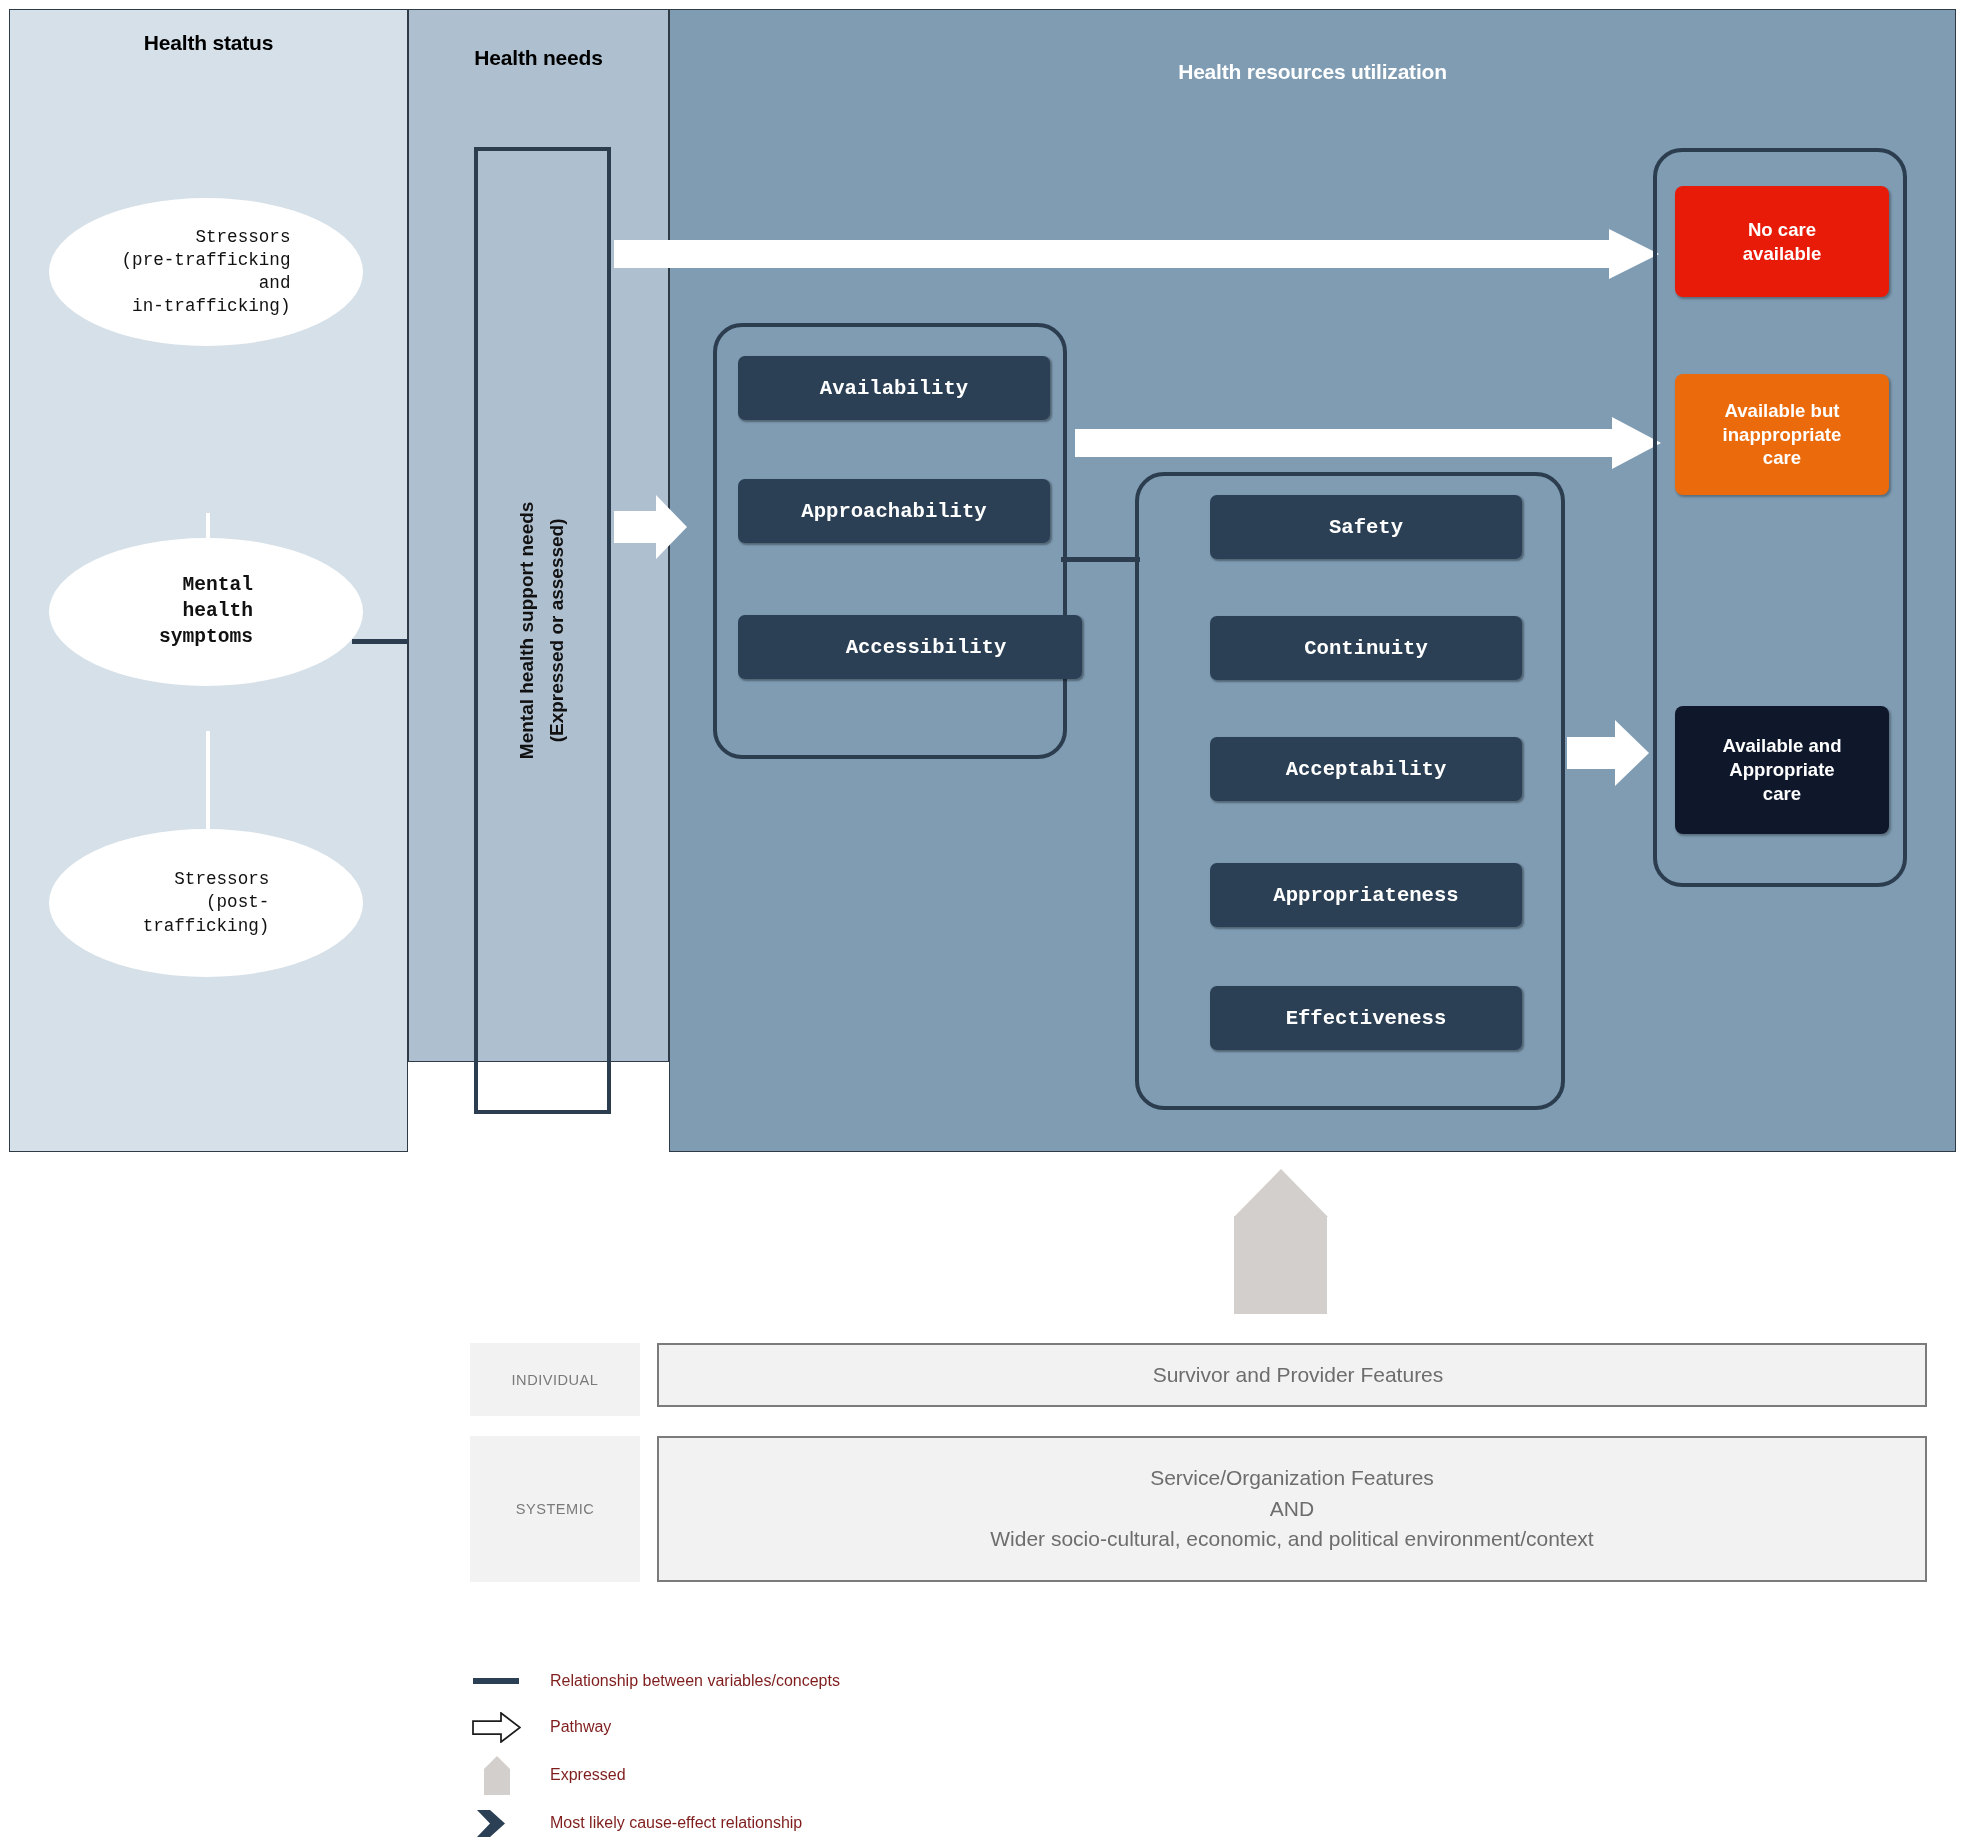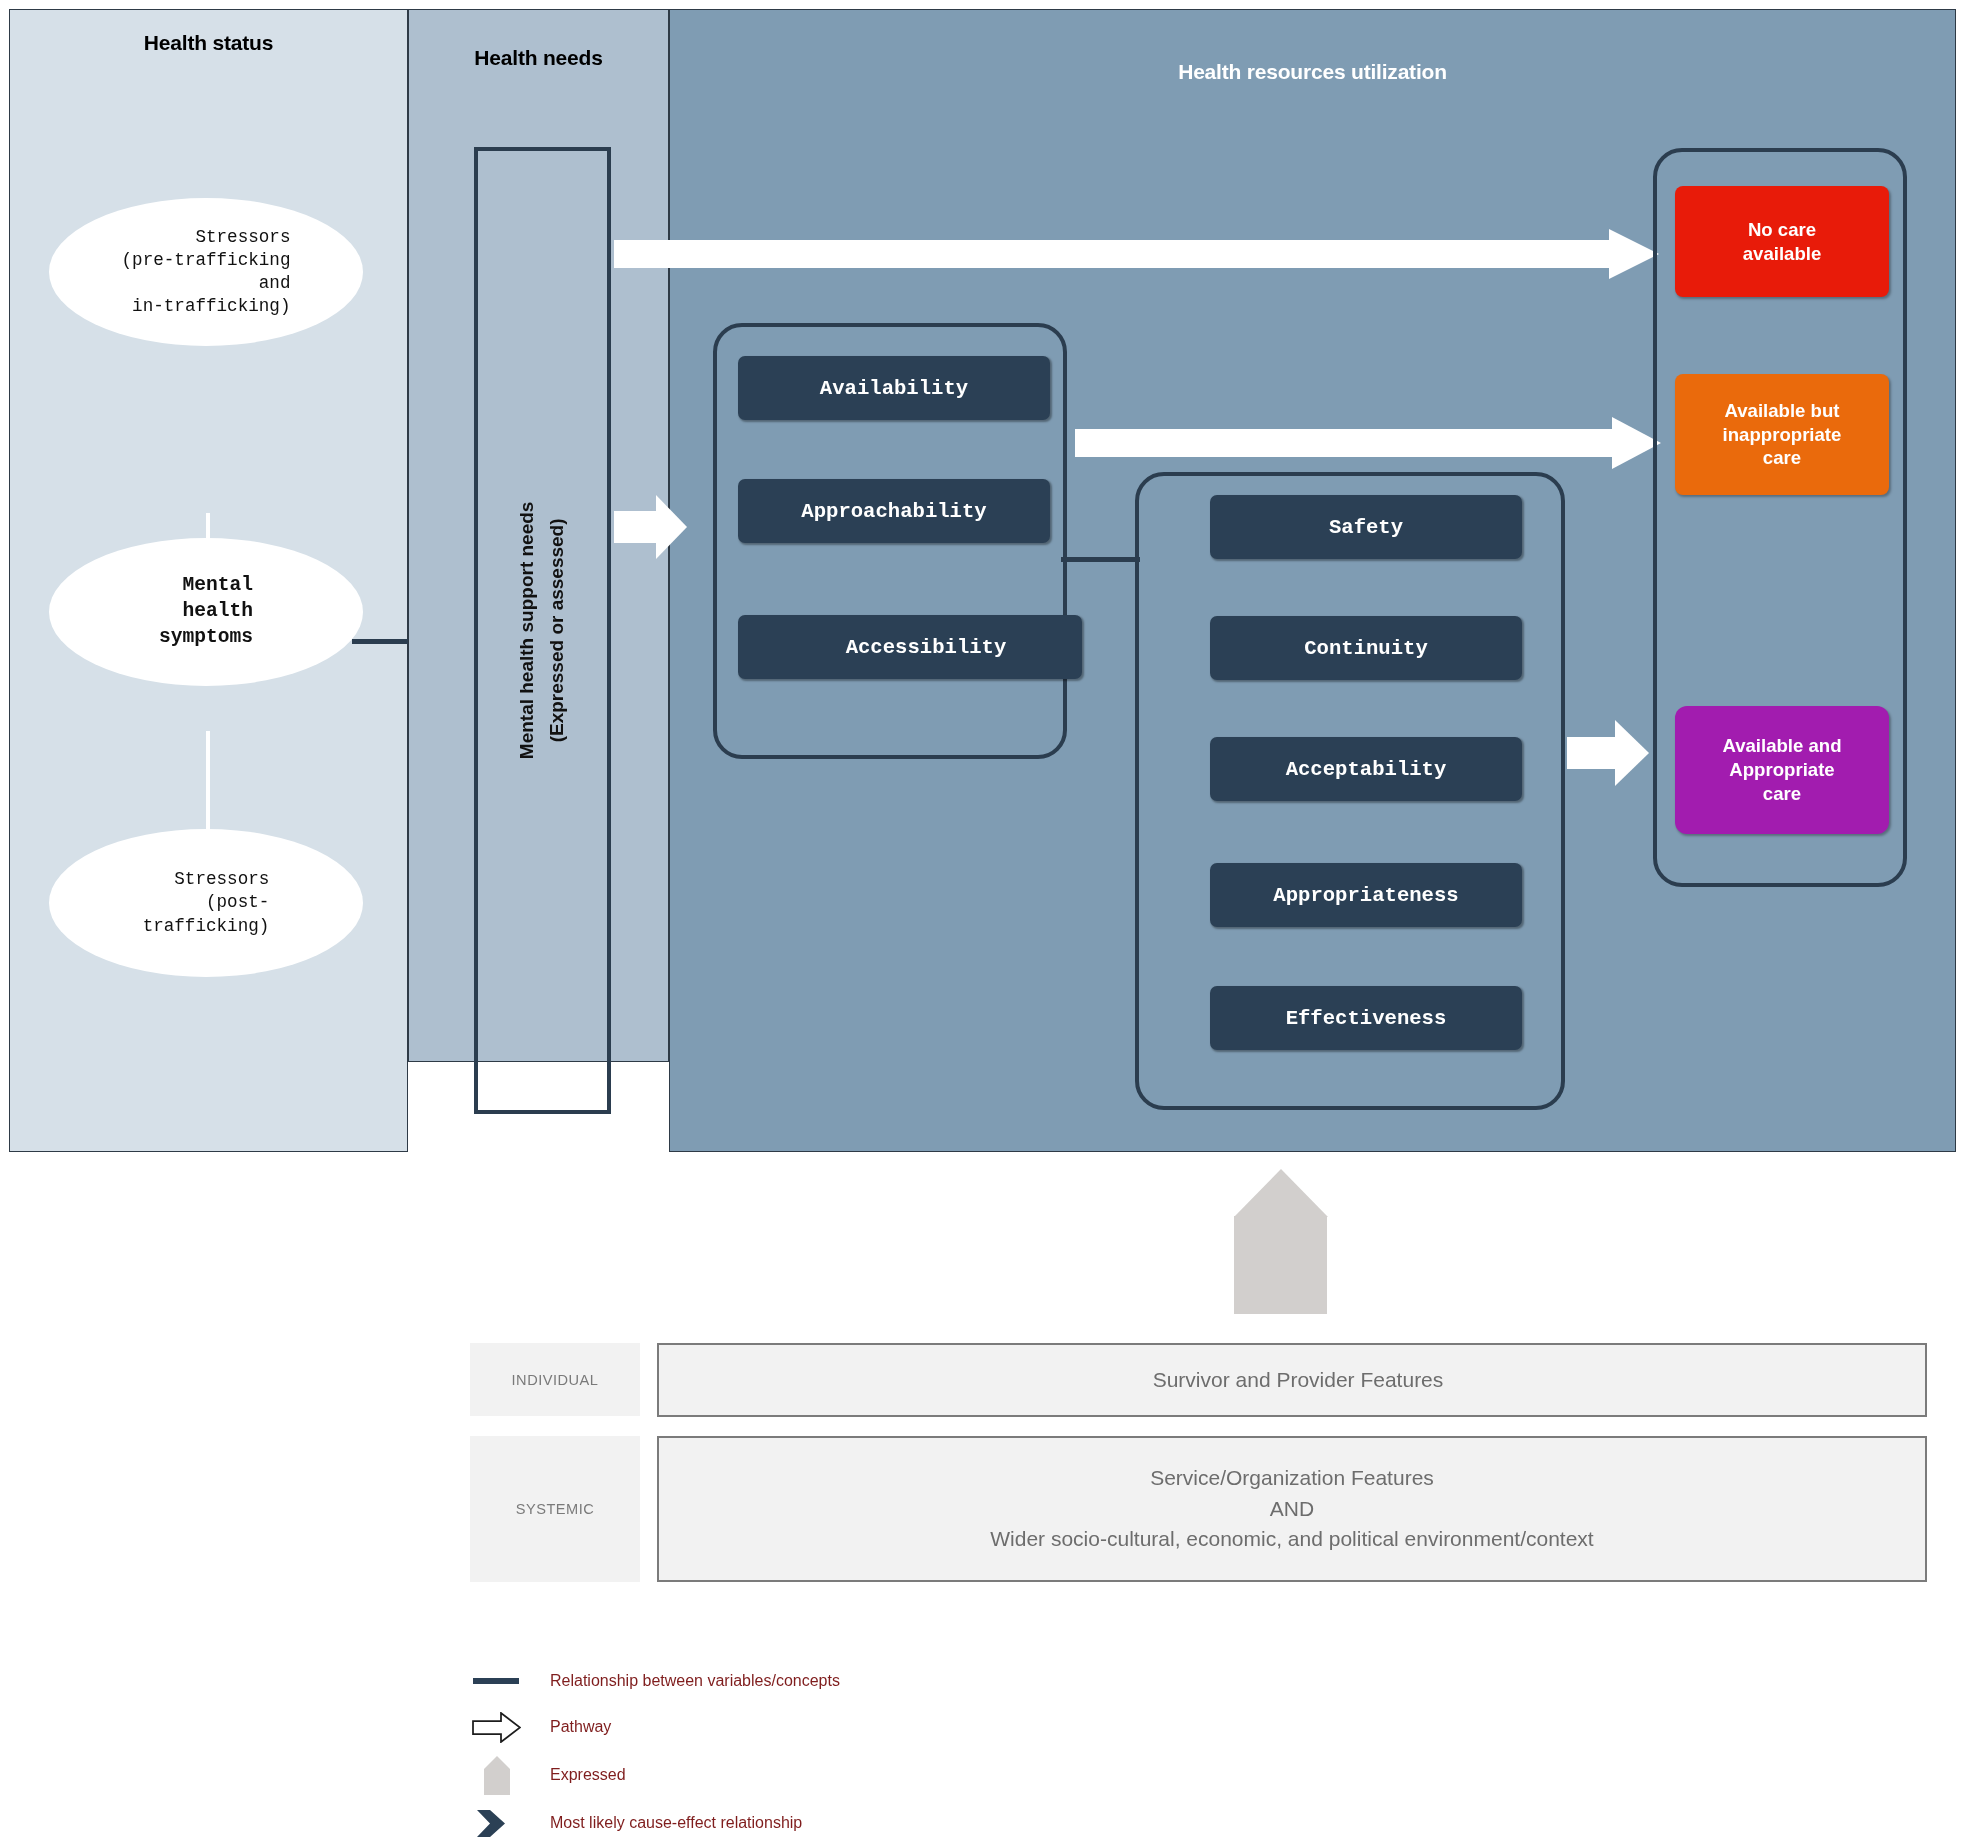--- a/index.html
+++ b/index.html
@@ -41,21 +41,21 @@
   .chip{position:absolute;background:#2b4055;border-radius:7px;display:flex;align-items:center;
         justify-content:center;color:#fff;font-weight:bold;font-size:20.6px;
         box-shadow:1.5px 1.5px 2px rgba(0,0,0,.35);font-family:Liberation Mono, monospace;}
 
   
   .outcome{position:absolute;border-radius:8px;display:flex;align-items:center;justify-content:center;
            text-align:center;color:#ffffff;font-weight:bold;font-size:18.6px;line-height:1.28;
            box-shadow:1.5px 2px 2.5px rgba(0,0,0,.3);padding:16px 6px;box-sizing:border-box;}
   #out-none{background:#e81b09;}
   #out-inapp{background:#ea6a0c;}
-  #out-good{background:#a21caf;border-radius:12px;}
+  #out-good{background:#0f172a;}
 
   
   .line-h{position:absolute;background:#2b3d4f;height:4.5px;}
 
   
   .warrow{position:absolute;}
   .warrow .shaft{position:absolute;background:#ffffff;left:0;}
   .warrow .head{position:absolute;width:0;height:0;border-style:solid;border-color:transparent;
                 border-left-color:#ffffff;right:0;}
 
@@ -189,21 +189,21 @@
   </div>
 
   <div id="influence-arrow">
     <div class="tip"></div>
     <div class="body"></div>
   </div>
 
   <div class="lvl-label" style="left:470px;top:1343px;width:170px;height:73px;">
     <span>INDIVIDUAL</span>
   </div>
-  <div class="lvl-box" style="left:657px;top:1343px;width:1270px;height:74px;padding-left:12px;">
+  <div class="lvl-box" style="left:657px;top:1343px;width:1270px;height:64px;padding-left:12px;">
     <span>Survivor and Provider Features</span>
   </div>
 
   <div class="lvl-label" style="left:470px;top:1436px;width:170px;height:146px;">
     <span>SYSTEMIC</span>
   </div>
   <div class="lvl-box" style="left:657px;top:1436px;width:1270px;height:146px;">
     <span>Service/Organization Features<br>AND<br>Wider socio-cultural, economic, and political environment/context</span>
   </div>
 

